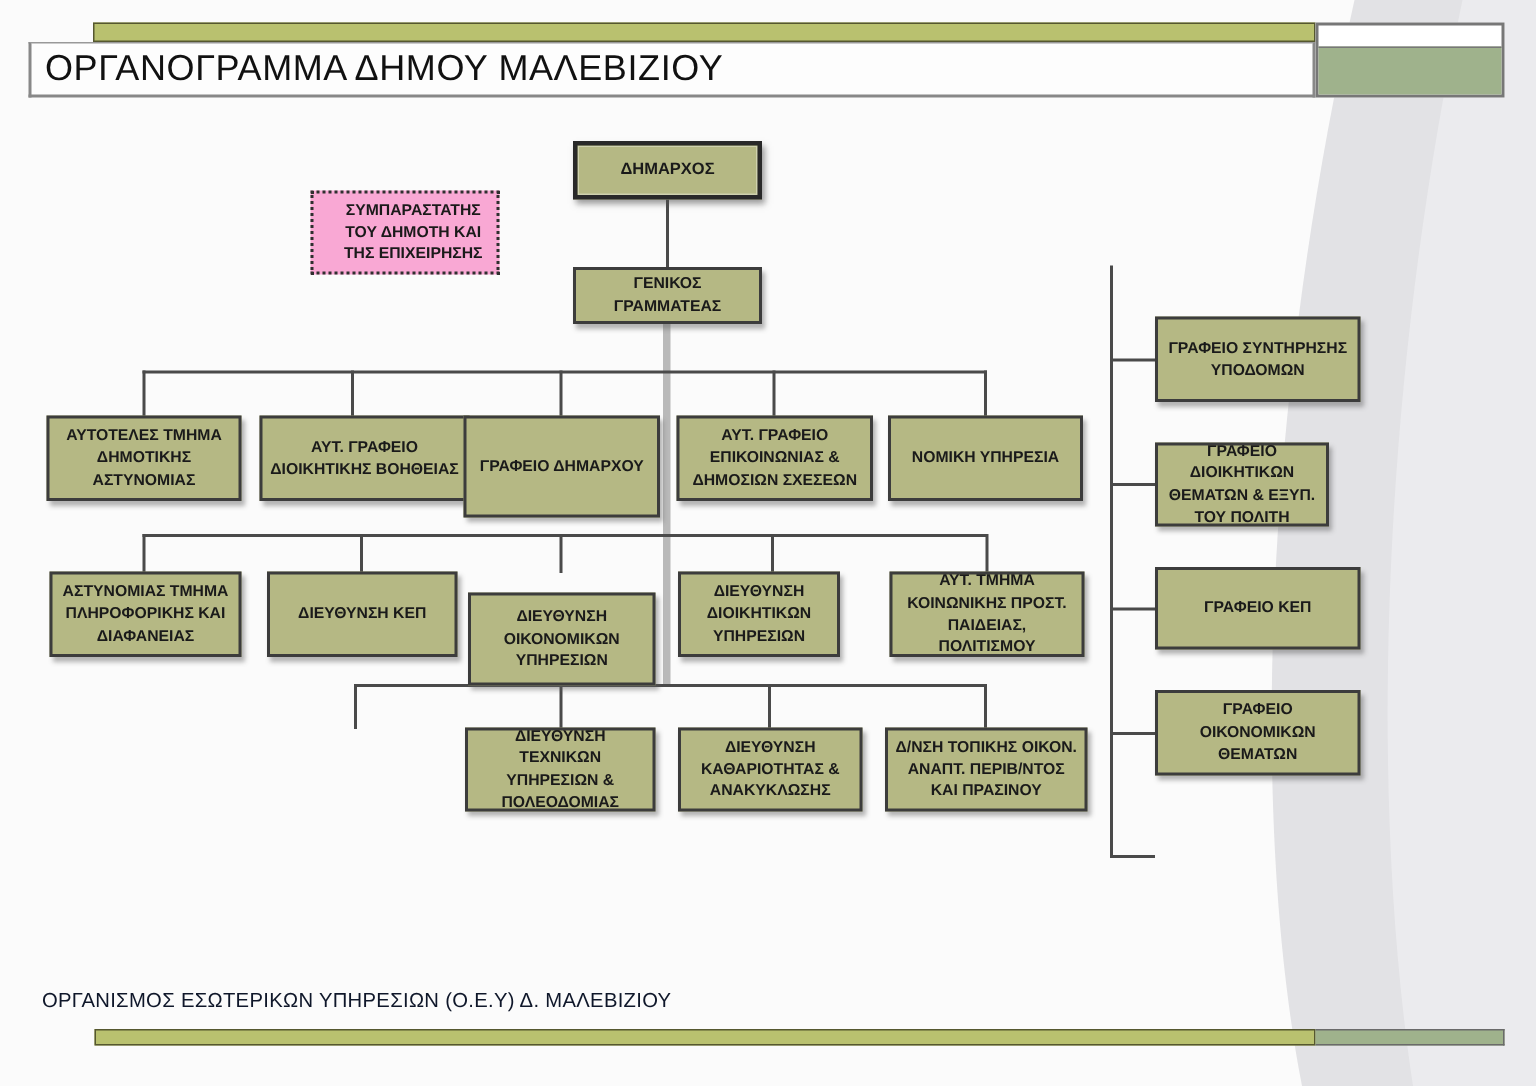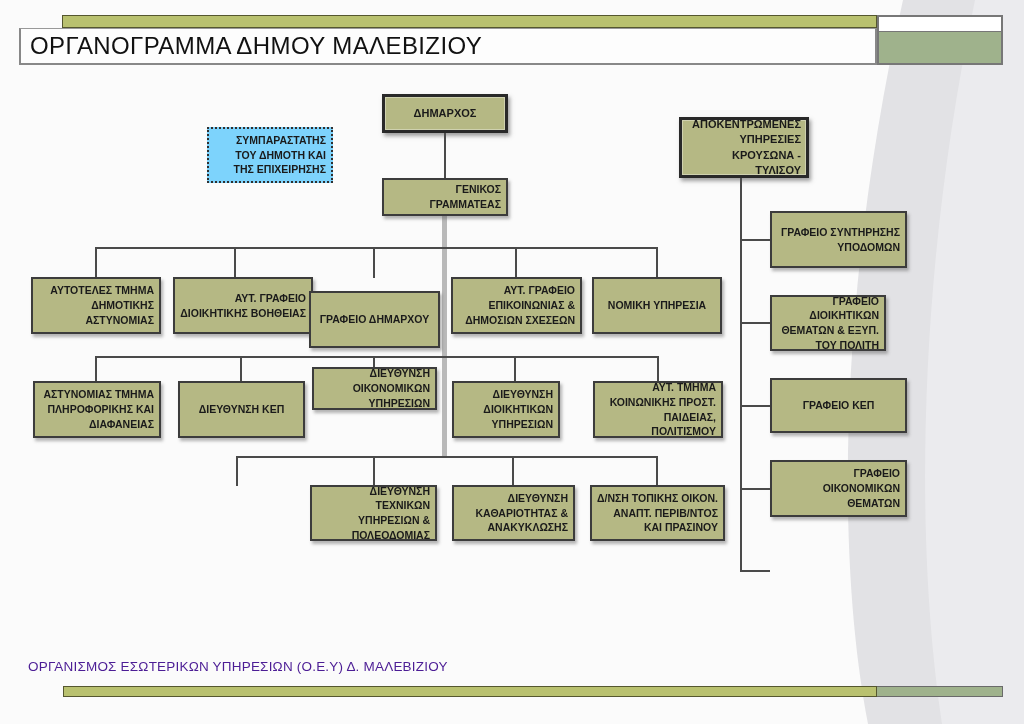--- a/index.html
+++ b/index.html
@@ -53,45 +53,45 @@
     background:var(--sage);border-top:1px solid #777;
   }
 
   
   .node{
     position:absolute;
     background:var(--box-fill);
     border:2px solid var(--box-border);
     color:var(--ink);
     font-size:10.5px;font-weight:bold;line-height:1.4;
-    display:flex;align-items:center;justify-content:center;text-align:right;
+    display:flex;align-items:center;justify-content:center;text-align:center;
     padding:3px 5px;
     box-shadow:2px 3px 3px rgba(90,90,90,.45);
     z-index:3;
   }
   .node.heavy{
     border-width:3px;border-color:#292929;
     box-shadow:2px 3px 4px rgba(80,80,80,.55), inset 0 0 0 1px rgba(255,255,255,.35);
     font-size:11px;
   }
   .node.dashed{
     border:2px dotted #2f2f2f;
-    background:#7dd3fc;
+    background:#f9a8d4;
     box-shadow:none;
     padding-left:16px;
   }
 
   
   .cline{position:absolute;background:var(--line);z-index:1;}
   .trunk{position:absolute;background:var(--trunk);z-index:1;}
 
   
   .footer-text{
     position:absolute;left:28px;top:659px;
-    font-size:13.5px;color:#4c1d95;letter-spacing:.2px;
+    font-size:13.5px;color:#0f172a;letter-spacing:.2px;
     z-index:2;white-space:nowrap;
   }
   .footer-strip-olive{
     position:absolute;left:63px;top:686px;width:814px;height:11px;
     background:var(--strip-olive);border:1px solid #55572f;z-index:2;
   }
   .footer-strip-sage{
     position:absolute;left:877px;top:686px;width:126px;height:11px;
     background:var(--sage);border:1px solid #6a6a6a;border-left:none;z-index:2;
   }
@@ -140,31 +140,30 @@
   <div class="cline" style="left:740px;top:177px;width:2px;height:394px"></div>
   <div class="cline" style="left:740px;top:239px;width:30px;height:2px"></div>
   <div class="cline" style="left:740px;top:322px;width:30px;height:2px"></div>
   <div class="cline" style="left:740px;top:405px;width:30px;height:2px"></div>
   <div class="cline" style="left:740px;top:488px;width:30px;height:2px"></div>
   <div class="cline" style="left:740px;top:570px;width:30px;height:2px"></div>
 
   <div class="node heavy" style="left:382px;top:94px;width:126px;height:39px">ΔΗΜΑΡΧΟΣ</div>
   <div class="node dashed" style="left:207px;top:127px;width:126px;height:56px">ΣΥΜΠΑΡΑΣΤΑΤΗΣ ΤΟΥ ΔΗΜΟΤΗ ΚΑΙ ΤΗΣ ΕΠΙΧΕΙΡΗΣΗΣ</div>
   <div class="node" style="left:382px;top:178px;width:126px;height:38px">ΓΕΝΙΚΟΣ ΓΡΑΜΜΑΤΕΑΣ</div>
-  <div class="node heavy" style="left:679px;top:117px;width:130px;height:61px">ΑΠΟΚΕΝΤΡΩΜΕΝΕΣ ΥΠΗΡΕΣΙΕΣ ΚΡΟΥΣΩΝΑ - ΤΥΛΙΣΟΥ</div>
 
   <div class="node" style="left:31px;top:277px;width:130px;height:57px">ΑΥΤΟΤΕΛΕΣ ΤΜΗΜΑ ΔΗΜΟΤΙΚΗΣ ΑΣΤΥΝΟΜΙΑΣ</div>
   <div class="node" style="left:173px;top:277px;width:140px;height:57px">ΑΥΤ. ΓΡΑΦΕΙΟ ΔΙΟΙΚΗΤΙΚΗΣ ΒΟΗΘΕΙΑΣ</div>
-  <div class="node" style="left:309px;top:291px;width:131px;height:57px">ΓΡΑΦΕΙΟ ΔΗΜΑΡΧΟΥ</div>
+  <div class="node" style="left:309px;top:277px;width:131px;height:68px">ΓΡΑΦΕΙΟ ΔΗΜΑΡΧΟΥ</div>
   <div class="node" style="left:451px;top:277px;width:131px;height:57px">ΑΥΤ. ΓΡΑΦΕΙΟ ΕΠΙΚΟΙΝΩΝΙΑΣ &amp; ΔΗΜΟΣΙΩΝ ΣΧΕΣΕΩΝ</div>
   <div class="node" style="left:592px;top:277px;width:130px;height:57px">ΝΟΜΙΚΗ ΥΠΗΡΕΣΙΑ</div>
 
   <div class="node" style="left:33px;top:381px;width:128px;height:57px">ΑΣΤΥΝΟΜΙΑΣ ΤΜΗΜΑ ΠΛΗΡΟΦΟΡΙΚΗΣ ΚΑΙ ΔΙΑΦΑΝΕΙΑΣ</div>
   <div class="node" style="left:178px;top:381px;width:127px;height:57px">ΔΙΕΥΘΥΝΣΗ ΚΕΠ</div>
-  <div class="node" style="left:312px;top:367px;width:125px;height:43px">ΔΙΕΥΘΥΝΣΗ ΟΙΚΟΝΟΜΙΚΩΝ ΥΠΗΡΕΣΙΩΝ</div>
+  <div class="node" style="left:312px;top:395px;width:125px;height:62px">ΔΙΕΥΘΥΝΣΗ ΟΙΚΟΝΟΜΙΚΩΝ ΥΠΗΡΕΣΙΩΝ</div>
   <div class="node" style="left:452px;top:381px;width:108px;height:57px">ΔΙΕΥΘΥΝΣΗ ΔΙΟΙΚΗΤΙΚΩΝ ΥΠΗΡΕΣΙΩΝ</div>
   <div class="node" style="left:593px;top:381px;width:130px;height:57px">ΑΥΤ. ΤΜΗΜΑ ΚΟΙΝΩΝΙΚΗΣ ΠΡΟΣΤ. ΠΑΙΔΕΙΑΣ, ΠΟΛΙΤΙΣΜΟΥ</div>
 
   <div class="node" style="left:310px;top:485px;width:127px;height:56px">ΔΙΕΥΘΥΝΣΗ ΤΕΧΝΙΚΩΝ ΥΠΗΡΕΣΙΩΝ &amp; ΠΟΛΕΟΔΟΜΙΑΣ</div>
   <div class="node" style="left:452px;top:485px;width:123px;height:56px">ΔΙΕΥΘΥΝΣΗ ΚΑΘΑΡΙΟΤΗΤΑΣ &amp; ΑΝΑΚΥΚΛΩΣΗΣ</div>
   <div class="node" style="left:590px;top:485px;width:135px;height:56px">Δ/ΝΣΗ ΤΟΠΙΚΗΣ ΟΙΚΟΝ. ΑΝΑΠΤ. ΠΕΡΙΒ/ΝΤΟΣ ΚΑΙ ΠΡΑΣΙΝΟΥ</div>
 
   <div class="node" style="left:770px;top:211px;width:137px;height:57px">ΓΡΑΦΕΙΟ ΣΥΝΤΗΡΗΣΗΣ ΥΠΟΔΟΜΩΝ</div>
   <div class="node" style="left:770px;top:295px;width:116px;height:56px">ΓΡΑΦΕΙΟ ΔΙΟΙΚΗΤΙΚΩΝ ΘΕΜΑΤΩΝ &amp; ΕΞΥΠ. ΤΟΥ ΠΟΛΙΤΗ</div>
   <div class="node" style="left:770px;top:378px;width:137px;height:55px">ΓΡΑΦΕΙΟ ΚΕΠ</div>

